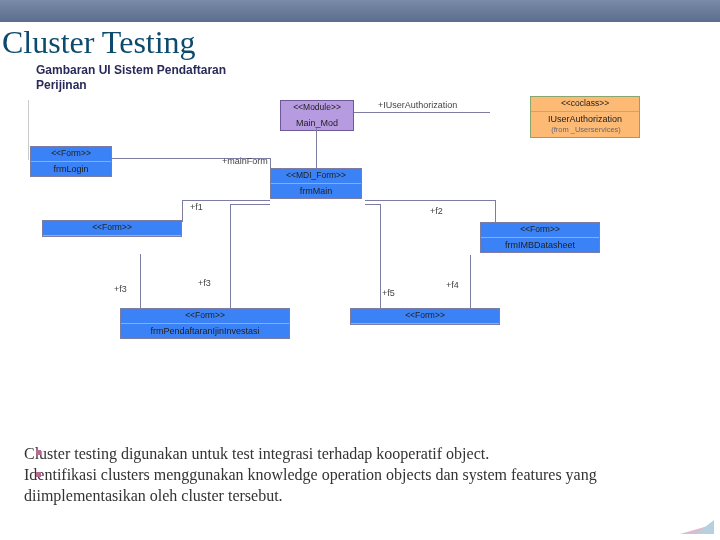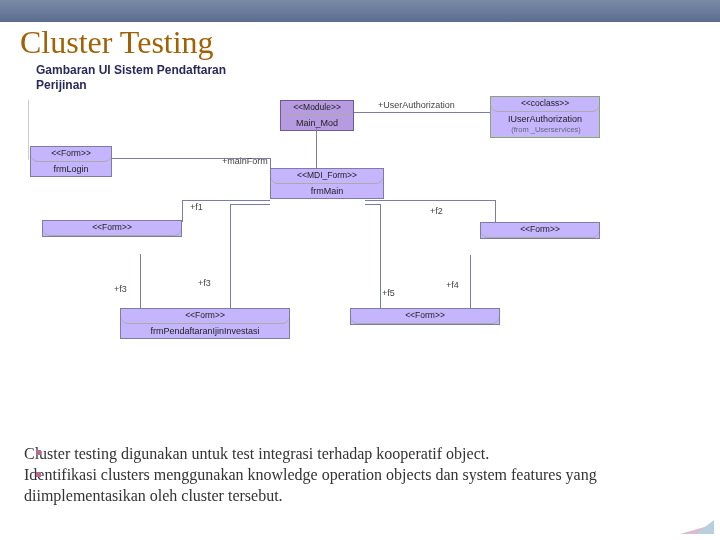--- a/index.html
+++ b/index.html
@@ -12,22 +12,22 @@
     position: relative;
     overflow: hidden;
   }
   .topbar {
     height: 22px;
     background: linear-gradient(#7a8aa8, #5b6d8e);
   }
   .title {
     font-family: Georgia, 'Times New Roman', serif;
     font-size: 32px;
-    color: #a16207;
-    margin: 2px 6px 6px 20px;
+    color: #0c4a6e;
+    margin: 2px 6px 6px 2px;
     font-weight: normal;
   }
   .subtitle {
     position: absolute;
     top: 56px;
     left: 36px;
     font-weight: bold;
     font-size: 12px;
     color: #2a2a5a;
     line-height: 1.25;
@@ -36,49 +36,49 @@
   .diagram {
     position: absolute;
     top: 60px;
     left: 30px;
     width: 610px;
     height: 330px;
   }
   .box {
     position: absolute;
     border: 1px solid #7d7da4;
-    background: #c4b5fd;
+    background: #3b82f6;
     font-size: 9px;
     color: #222;
     text-align: center;
     line-height: 1.15;
   }
   .box .stereo {
     display: block;
     border-bottom: 1px solid #aaa;
     padding: 2px 3px 2px 3px;
     font-size: 8.5px;
-    border-radius: 7px;
   }
   .box .name {
     display: block;
     padding: 2px 3px;
     font-weight: normal;
   }
   .box .sep {
     border-top: 1px solid #aaa;
     height: 6px;
   }
   .box.module {
     background: #b79be0;
     border-color: #6e5a99;
   }
   .box.coclass {
-    background: #c4b5fd;
+    background: #fdba74;
     border-color: #8aa66f;
+    margin-left: 40px;
   }
   .box.coclass .from {
     display:block;
     font-size: 7.5px;
     color: #667;
     padding: 0 0 2px 2px;
   }
   .edge-label {
     position: absolute;
     font-size: 9px;
@@ -153,49 +153,50 @@
     <span class="name">IUserAuthorization</span>
     <span class="from">(from _Userservices)</span>
   </div>
 
   <div class="box" style="left:0px; top:86px; width:82px;">
     <span class="stereo">&lt;&lt;Form&gt;&gt;</span>
     <span class="name">frmLogin</span>
     <span class="sep"></span>
   </div>
 
-  <div class="box" style="left:240px; top:108px; width:114px;">
+  <div class="box" style="left:240px; top:108px; width:92px;">
     <span class="stereo">&lt;&lt;MDI_Form&gt;&gt;</span>
     <span class="name">frmMain</span>
     <span class="sep"></span>
   </div>
 
   <div class="box" style="left:12px; top:160px; width:140px;">
     <span class="stereo">&lt;&lt;Form&gt;&gt;</span>
     <span class="sep"></span>
   </div>
 
   <div class="box" style="left:450px; top:162px; width:120px;">
     <span class="stereo">&lt;&lt;Form&gt;&gt;</span>
+    <span class="name">frmIMBDatasheet</span>
     <span class="sep"></span>
   </div>
 
   <div class="box" style="left:90px; top:248px; width:170px;">
     <span class="stereo">&lt;&lt;Form&gt;&gt;</span>
     <span class="name">frmPendaftaranIjinInvestasi</span>
     <span class="sep"></span>
   </div>
 
   <div class="box" style="left:320px; top:248px; width:150px;">
     <span class="stereo">&lt;&lt;Form&gt;&gt;</span>
     <span class="sep"></span>
   </div>
 
   <div class="line hline" style="left:324px; top:52px; width:136px;"></div>
-  <div class="edge-label" style="left:348px; top:40px;">+UserAuthorization</div>
+  <div class="edge-label" style="left:348px; top:40px;">+IUserAuthorization</div>
 
   <div class="line vline" style="left:286px; top:68px; height:40px;"></div>
   <div class="line hline" style="left:82px; top:98px; width:158px;"></div>
   <div class="line vline" style="left:240px; top:98px; height:22px;"></div>
   <div class="edge-label" style="left:192px; top:96px;">+mainForm</div>
 
   <div class="line hline" style="left:152px; top:140px; width:88px;"></div>
   <div class="line vline" style="left:152px; top:140px; height:22px;"></div>
   <div class="edge-label" style="left:160px; top:142px;">+f1</div>
 

